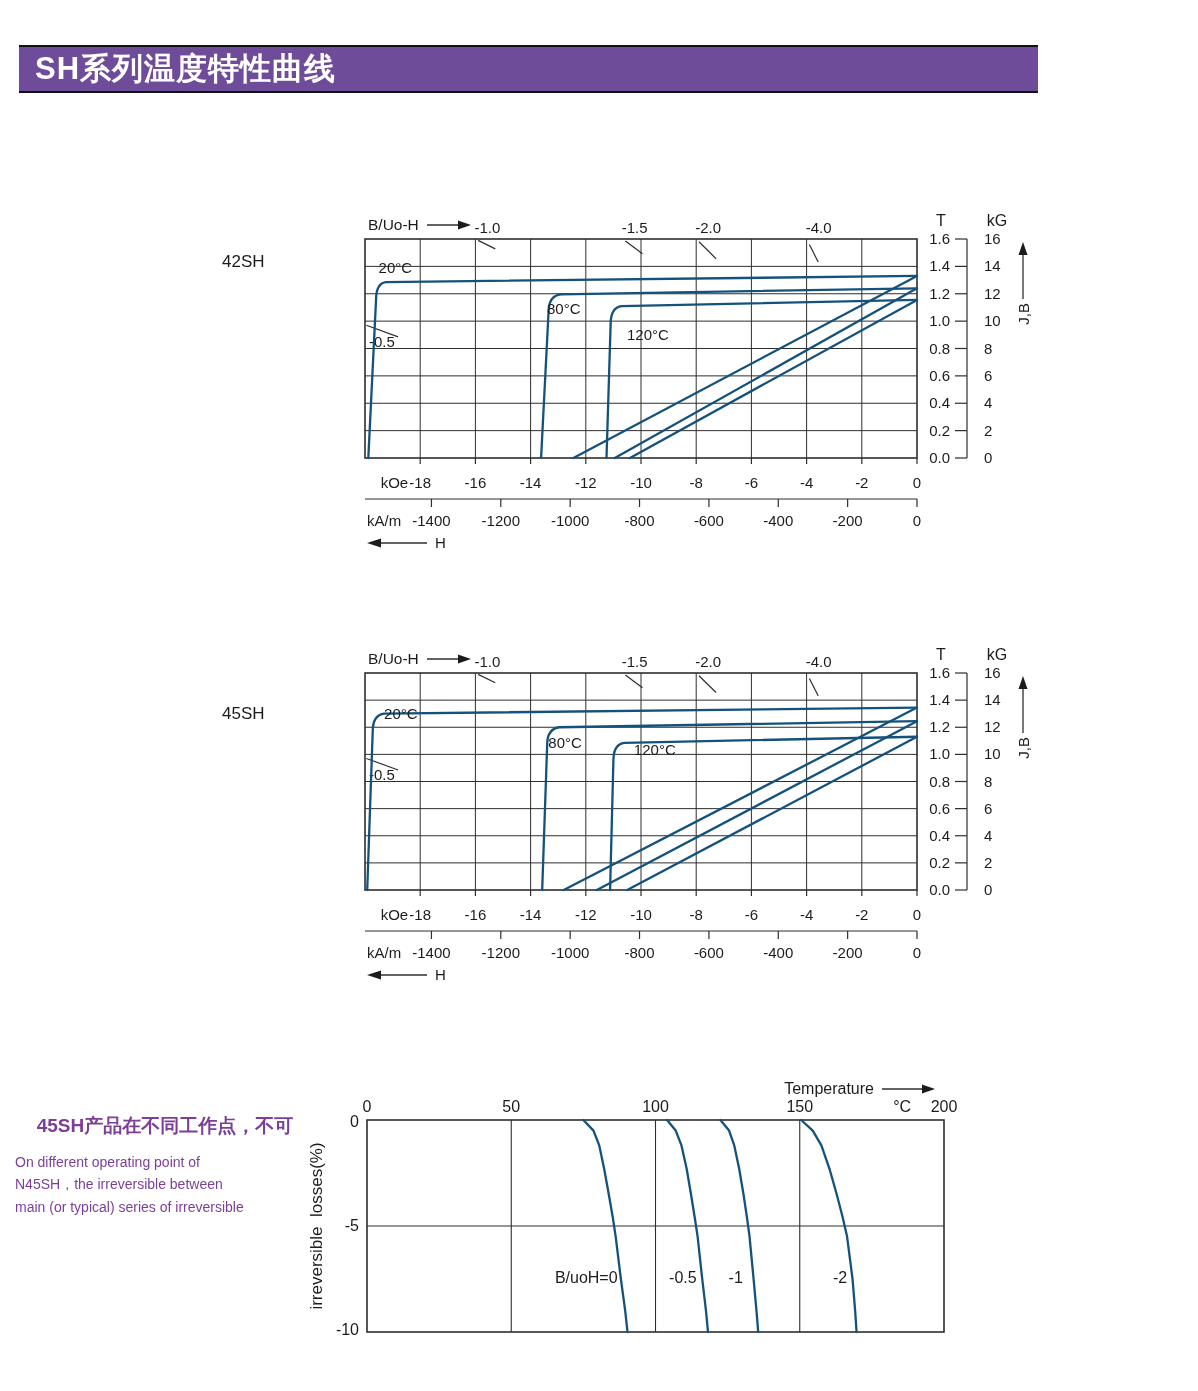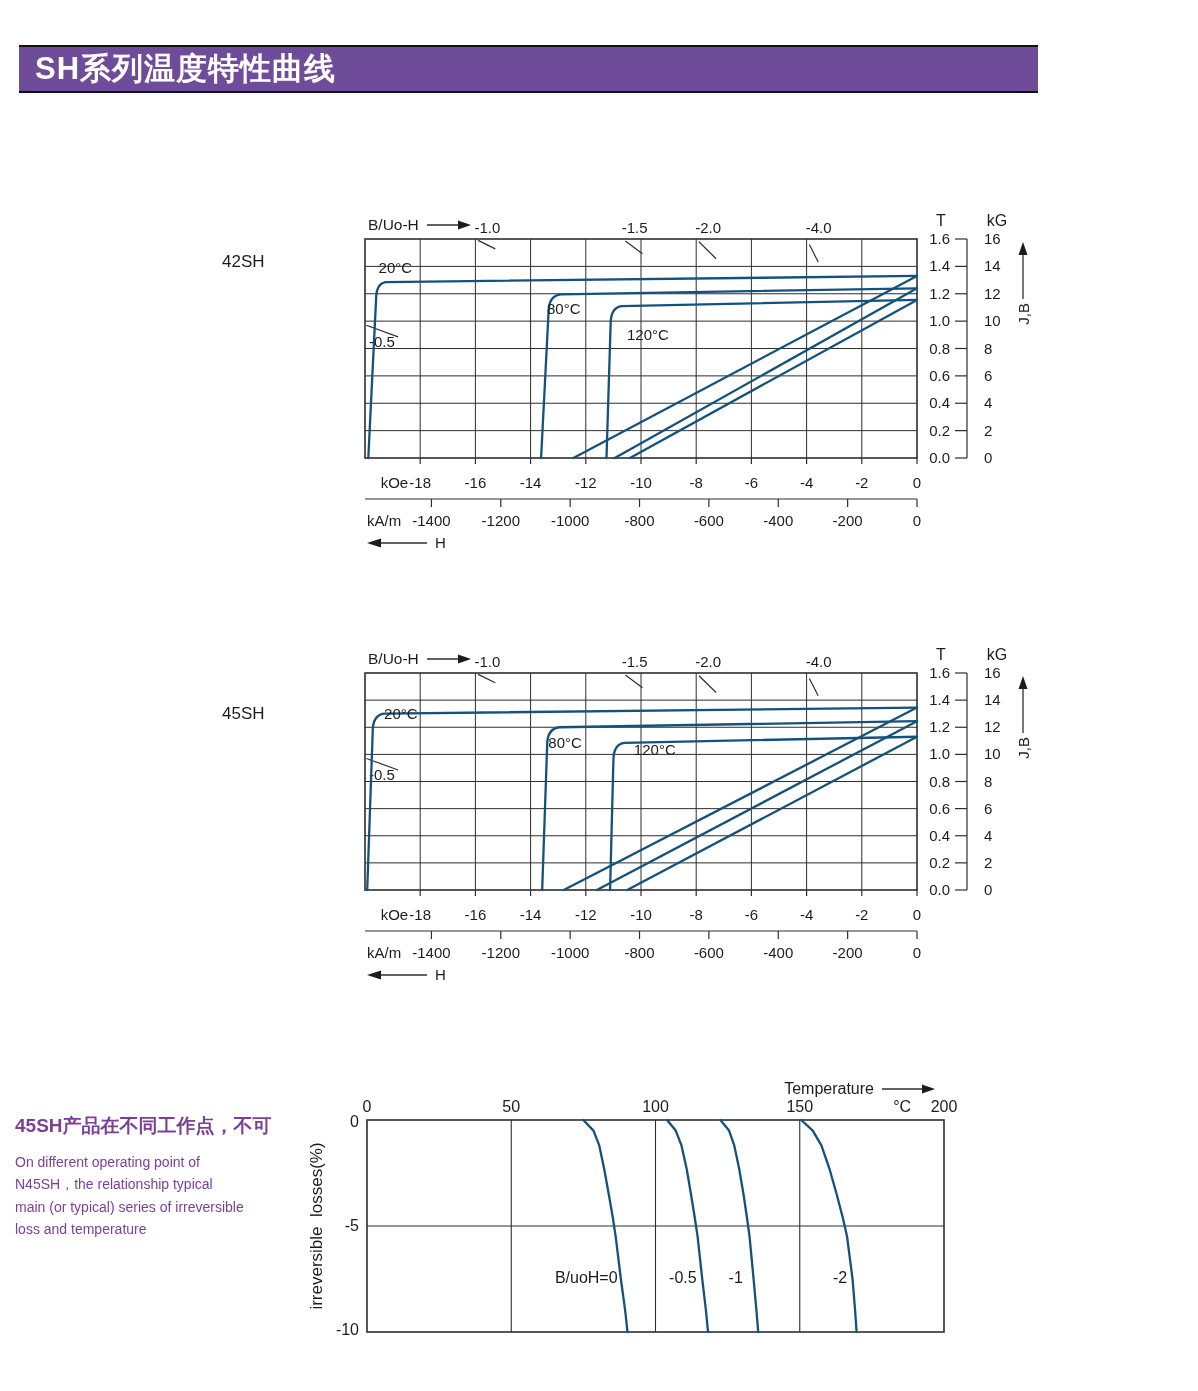--- a/index.html
+++ b/index.html
@@ -7,21 +7,21 @@
         font-family:"Liberation Sans","DejaVu Sans",sans-serif;color:#1c1c1c;}
   .header-bar{position:absolute;left:19px;top:45px;width:1019px;height:48px;box-sizing:border-box;
         background:#6f4c99;border-top:2px solid #111;border-bottom:2px solid #111;
         display:flex;align-items:center;padding-left:16px;}
   .title-zh{color:#fff;font-weight:bold;font-size:31px;letter-spacing:1px;white-space:pre;}
   .title-en{color:#fff;font-weight:bold;font-size:23px;margin-left:30px;white-space:pre;}
   .grade-label{position:absolute;left:222px;font-size:17px;color:#1c1c1c;}
   .g42{top:236px;margin-top:16px;}
   .g45{top:704px;}
   .caption{position:absolute;left:15px;top:1113px;width:300px;color:#7c3f98;}
-  .cap-zh div{font-size:19px;font-weight:bold;line-height:25px;white-space:pre;}
+  .cap-zh div{font-size:19px;font-weight:bold;line-height:25px;white-space:pre;text-align:center;}
   .cap-en{margin-top:13px;}
   .cap-en div{font-size:14px;line-height:22.4px;white-space:pre;}
   svg text{font-family:"Liberation Sans","DejaVu Sans",sans-serif;}
   #charts{position:absolute;left:0;top:0;}
 </style>
 </head>
 <body>
 
 <div class="page">
 
@@ -31,23 +31,22 @@
 
   <div class="grade-label g42">42SH</div>
   <div class="grade-label g45">45SH</div>
 
   <div class="caption">
     <div class="cap-zh">
       <div>45SH产品在不同工作点，不可</div>
     </div>
     <div class="cap-en">
       <div>On different operating point of</div>
-      <div>N45SH，the relationship typical</div>
+      <div>N45SH，the irreversible between</div>
       <div>main (or typical) series of irreversible</div>
-      <div>loss and temperature</div>
     </div>
   </div>
 
   <svg id="charts" width="1198" height="1391" viewBox="0 0 1198 1391">
       <g>
         <line x1="420.2" y1="239" x2="420.2" y2="458" stroke="#2e2e2e" stroke-width="1"></line>
         <line x1="475.4" y1="239" x2="475.4" y2="458" stroke="#2e2e2e" stroke-width="1"></line>
         <line x1="530.5999999999999" y1="239" x2="530.5999999999999" y2="458" stroke="#2e2e2e" stroke-width="1"></line>
         <line x1="585.8" y1="239" x2="585.8" y2="458" stroke="#2e2e2e" stroke-width="1"></line>
         <line x1="641" y1="239" x2="641" y2="458" stroke="#2e2e2e" stroke-width="1"></line>

